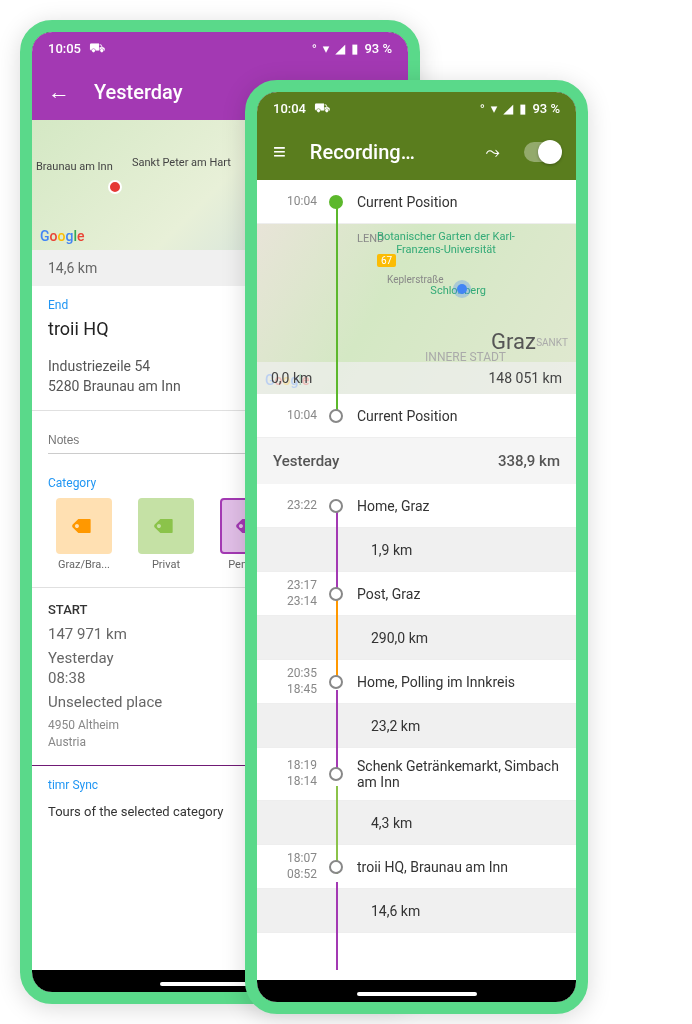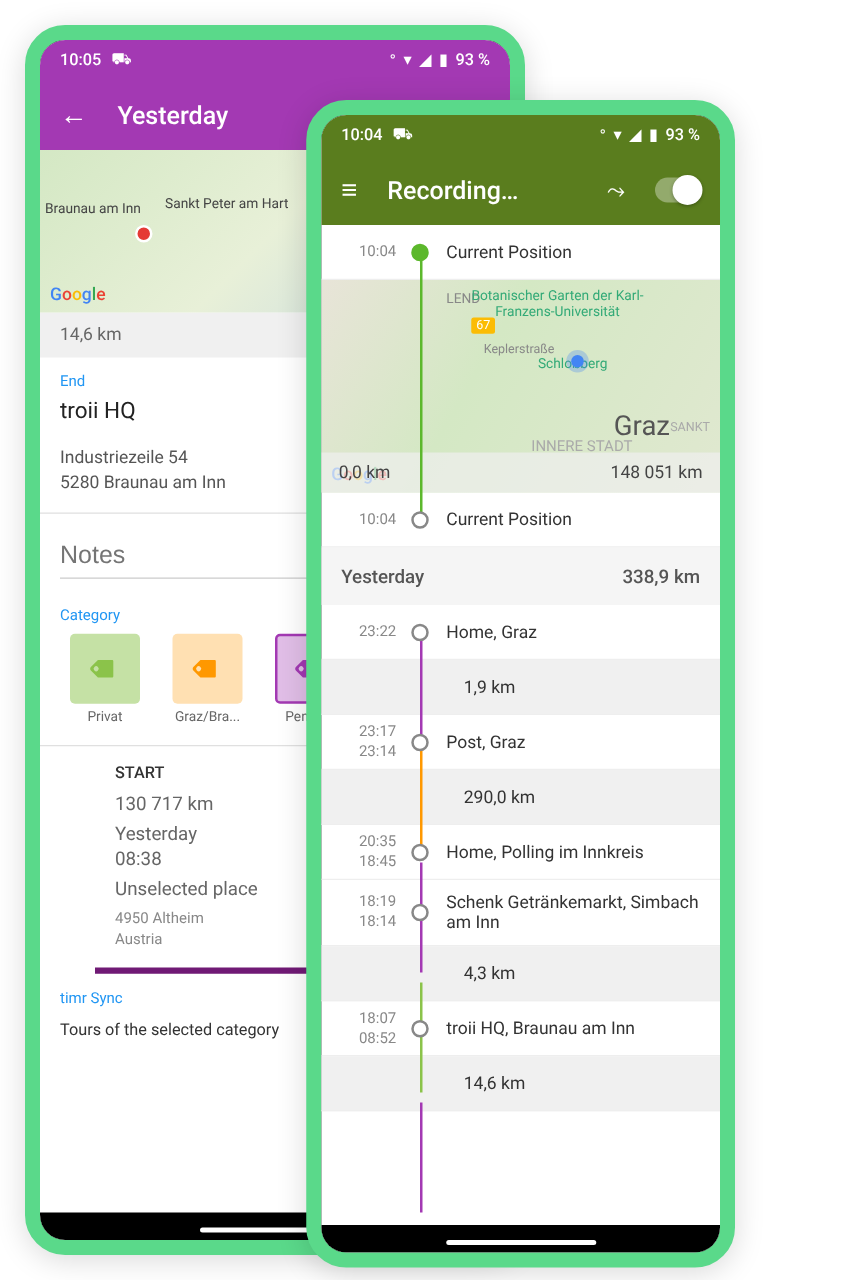--- a/index.html
+++ b/index.html
@@ -34,29 +34,29 @@
 .map-google { position: absolute; bottom: 6px; left: 8px; font-size: 14px; font-weight: 500; }
 .g-b { color: #4285f4; } .g-r { color: #ea4335; } .g-y { color: #fbbc05; } .g-g { color: #34a853; }
 
 .map-stats { display: flex; justify-content: space-between; padding: 10px 16px; background: #f0f0f0; font-size: 14px; color: #666; }
 
 .section-label { color: #2196f3; font-size: 12px; padding: 12px 16px 2px; }
 .content-block { padding: 4px 16px 14px; border-bottom: 1px solid #e0e0e0; }
 .title-text { font-size: 18px; color: #222; font-weight: 400; margin-bottom: 18px; }
 .sub-text { font-size: 14px; color: #555; line-height: 1.4; }
 
-.notes-input { width: calc(100% - 32px); margin: 16px 16px 10px; border: none; border-bottom: 1px solid #ccc; font-size: 20px; color: #888; padding: 6px 0; background: transparent; }
+.notes-input { width: calc(100% - 32px); margin: 16px 16px 10px; border: none; border-bottom: 1px solid #ccc; font-size: 12px; color: #888; padding: 6px 0; background: transparent; }
 
 .categories { display: flex; gap: 10px; padding: 6px 16px 16px; border-bottom: 1px solid #e0e0e0; }
 .cat-item { text-align: center; width: 72px; }
 .cat-box { width: 56px; height: 56px; border-radius: 4px; margin: 0 auto 4px; display: flex; align-items: center; justify-content: center; }
 .cat-box.selected { border: 2px solid #a339b3; }
 .cat-label { font-size: 11px; color: #666; }
 
-.start-block { padding: 14px 16px; border-bottom: 5px solid #701a75; margin-left: 44px; }
+.start-block { padding: 14px 16px; border-bottom: 1px solid #701a75; }
 .start-label { font-size: 13px; font-weight: 500; color: #333; margin-bottom: 8px; }
 .start-row { font-size: 15px; color: #666; margin-bottom: 6px; }
 .addr-small { font-size: 12px; color: #888; line-height: 1.4; }
 
 .sync-text { padding: 10px 16px; font-size: 13px; color: #333; }
 
 
 .timeline-row { display: flex; align-items: center; min-height: 44px; border-bottom: 1px solid #eee; position: relative; }
 .tl-time { width: 72px; text-align: right; padding-right: 12px; font-size: 12px; color: #888; line-height: 1.3; }
 .tl-dot { width: 14px; height: 14px; border: 2px solid #888; border-radius: 50%; background: #fff; z-index: 2; flex-shrink: 0; }
@@ -115,48 +115,48 @@
     <div class="title-text">troii HQ</div>
     <div class="sub-text">Industriezeile 54</div>
     <div class="sub-text">5280 Braunau am Inn</div>
   </div>
 
   <input class="notes-input" placeholder="Notes" style="">
 
   <div class="section-label">Category</div>
   <div class="categories" id="cat-list">
         <div class="cat-item">
+          <div class="cat-box" style="background: rgb(255, 224, 178);">
+            <svg class="tag" viewBox="0 0 24 24" width="24" height="24">
+              <path fill="#ff9800" d="M21 11l-8-8H5c-1 0-2 1-2 2v8l8 8c.4.4 1 .4 1.4 0l8.6-8.6c.4-.4.4-1 0-1.4zM7 9a2 2 0 110-4 2 2 0 010 4z"></path>
+            </svg>
+          </div>
+          <div class="cat-label">Graz/Bra...</div>
+        </div>
+        <div class="cat-item">
           <div class="cat-box" style="background: rgb(197, 225, 165);">
             <svg class="tag" viewBox="0 0 24 24" width="24" height="24">
               <path fill="#8bc34a" d="M21 11l-8-8H5c-1 0-2 1-2 2v8l8 8c.4.4 1 .4 1.4 0l8.6-8.6c.4-.4.4-1 0-1.4zM7 9a2 2 0 110-4 2 2 0 010 4z"></path>
             </svg>
           </div>
           <div class="cat-label">Privat</div>
-        </div>
-        <div class="cat-item">
-          <div class="cat-box" style="background: rgb(255, 224, 178);">
-            <svg class="tag" viewBox="0 0 24 24" width="24" height="24">
-              <path fill="#ff9800" d="M21 11l-8-8H5c-1 0-2 1-2 2v8l8 8c.4.4 1 .4 1.4 0l8.6-8.6c.4-.4.4-1 0-1.4zM7 9a2 2 0 110-4 2 2 0 010 4z"></path>
-            </svg>
-          </div>
-          <div class="cat-label">Graz/Bra...</div>
         </div>
         <div class="cat-item">
           <div class="cat-box selected" style="background: rgb(225, 190, 231);">
             <svg class="tag" viewBox="0 0 24 24" width="24" height="24">
               <path fill="#a339b3" d="M21 11l-8-8H5c-1 0-2 1-2 2v8l8 8c.4.4 1 .4 1.4 0l8.6-8.6c.4-.4.4-1 0-1.4zM7 9a2 2 0 110-4 2 2 0 010 4z"></path>
             </svg>
           </div>
           <div class="cat-label">Pendeln</div>
         </div>
       </div>
 
   <div class="start-block">
     <div class="start-label">START</div>
-    <div class="start-row">130 717 km</div>
+    <div class="start-row">147 971 km</div>
     <div class="start-row">Yesterday</div>
     <div class="start-row" style="margin-top:-4px">08:38</div>
     <div class="start-row">Unselected place</div>
     <div class="addr-small">4950 Altheim</div>
     <div class="addr-small">Austria</div>
   </div>
 
   <div class="section-label">timr Sync</div>
   <div class="sync-text">Tours of the selected category</div>
 
@@ -246,20 +246,25 @@
           <div class="tl-time"></div>
           <div style="width:14px"></div>
           <div class="tl-content">290,0 km</div>
         </div>
         <div class="tl-line" style="background: rgb(163, 57, 179); top: 206px; height: 88px;"></div>
         <div class="timeline-row">
           <div class="tl-time">20:35<br>18:45</div>
           <div class="tl-dot"></div>
           <div class="tl-content">Home, Polling im Innkreis</div>
         </div>
+        <div class="timeline-row tl-distance">
+          <div class="tl-time"></div>
+          <div style="width:14px"></div>
+          <div class="tl-content">23,2 km</div>
+        </div>
         <div class="tl-line" style="background: rgb(139, 195, 74); top: 302px; height: 88px;"></div>
         <div class="timeline-row">
           <div class="tl-time">18:19<br>18:14</div>
           <div class="tl-dot"></div>
           <div class="tl-content">Schenk Getränkemarkt, Simbach am Inn</div>
         </div>
         <div class="timeline-row tl-distance">
           <div class="tl-time"></div>
           <div style="width:14px"></div>
           <div class="tl-content">4,3 km</div>

